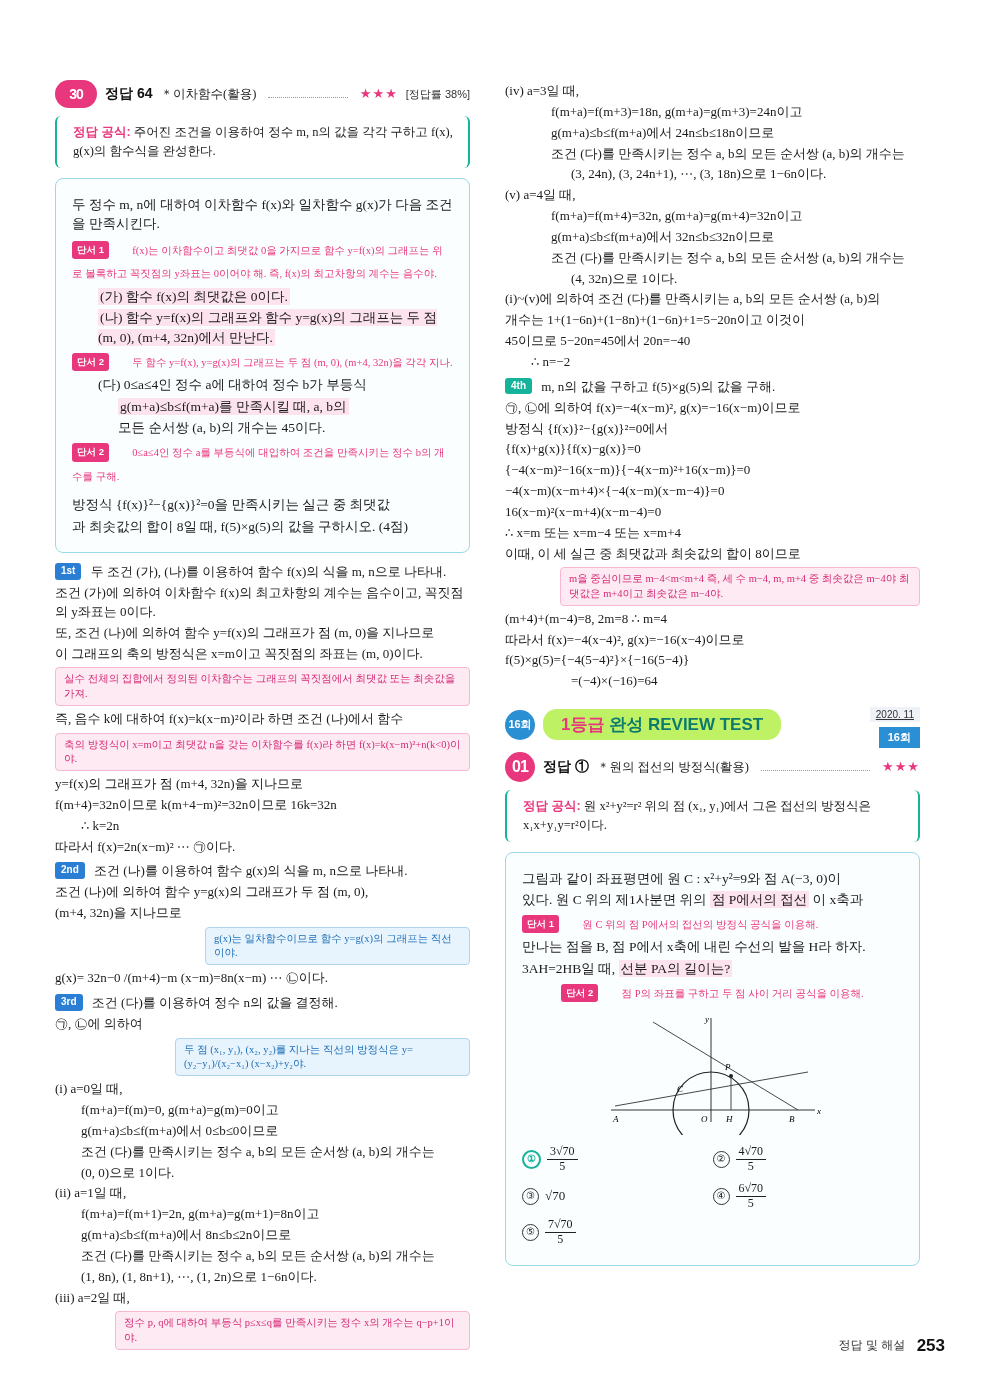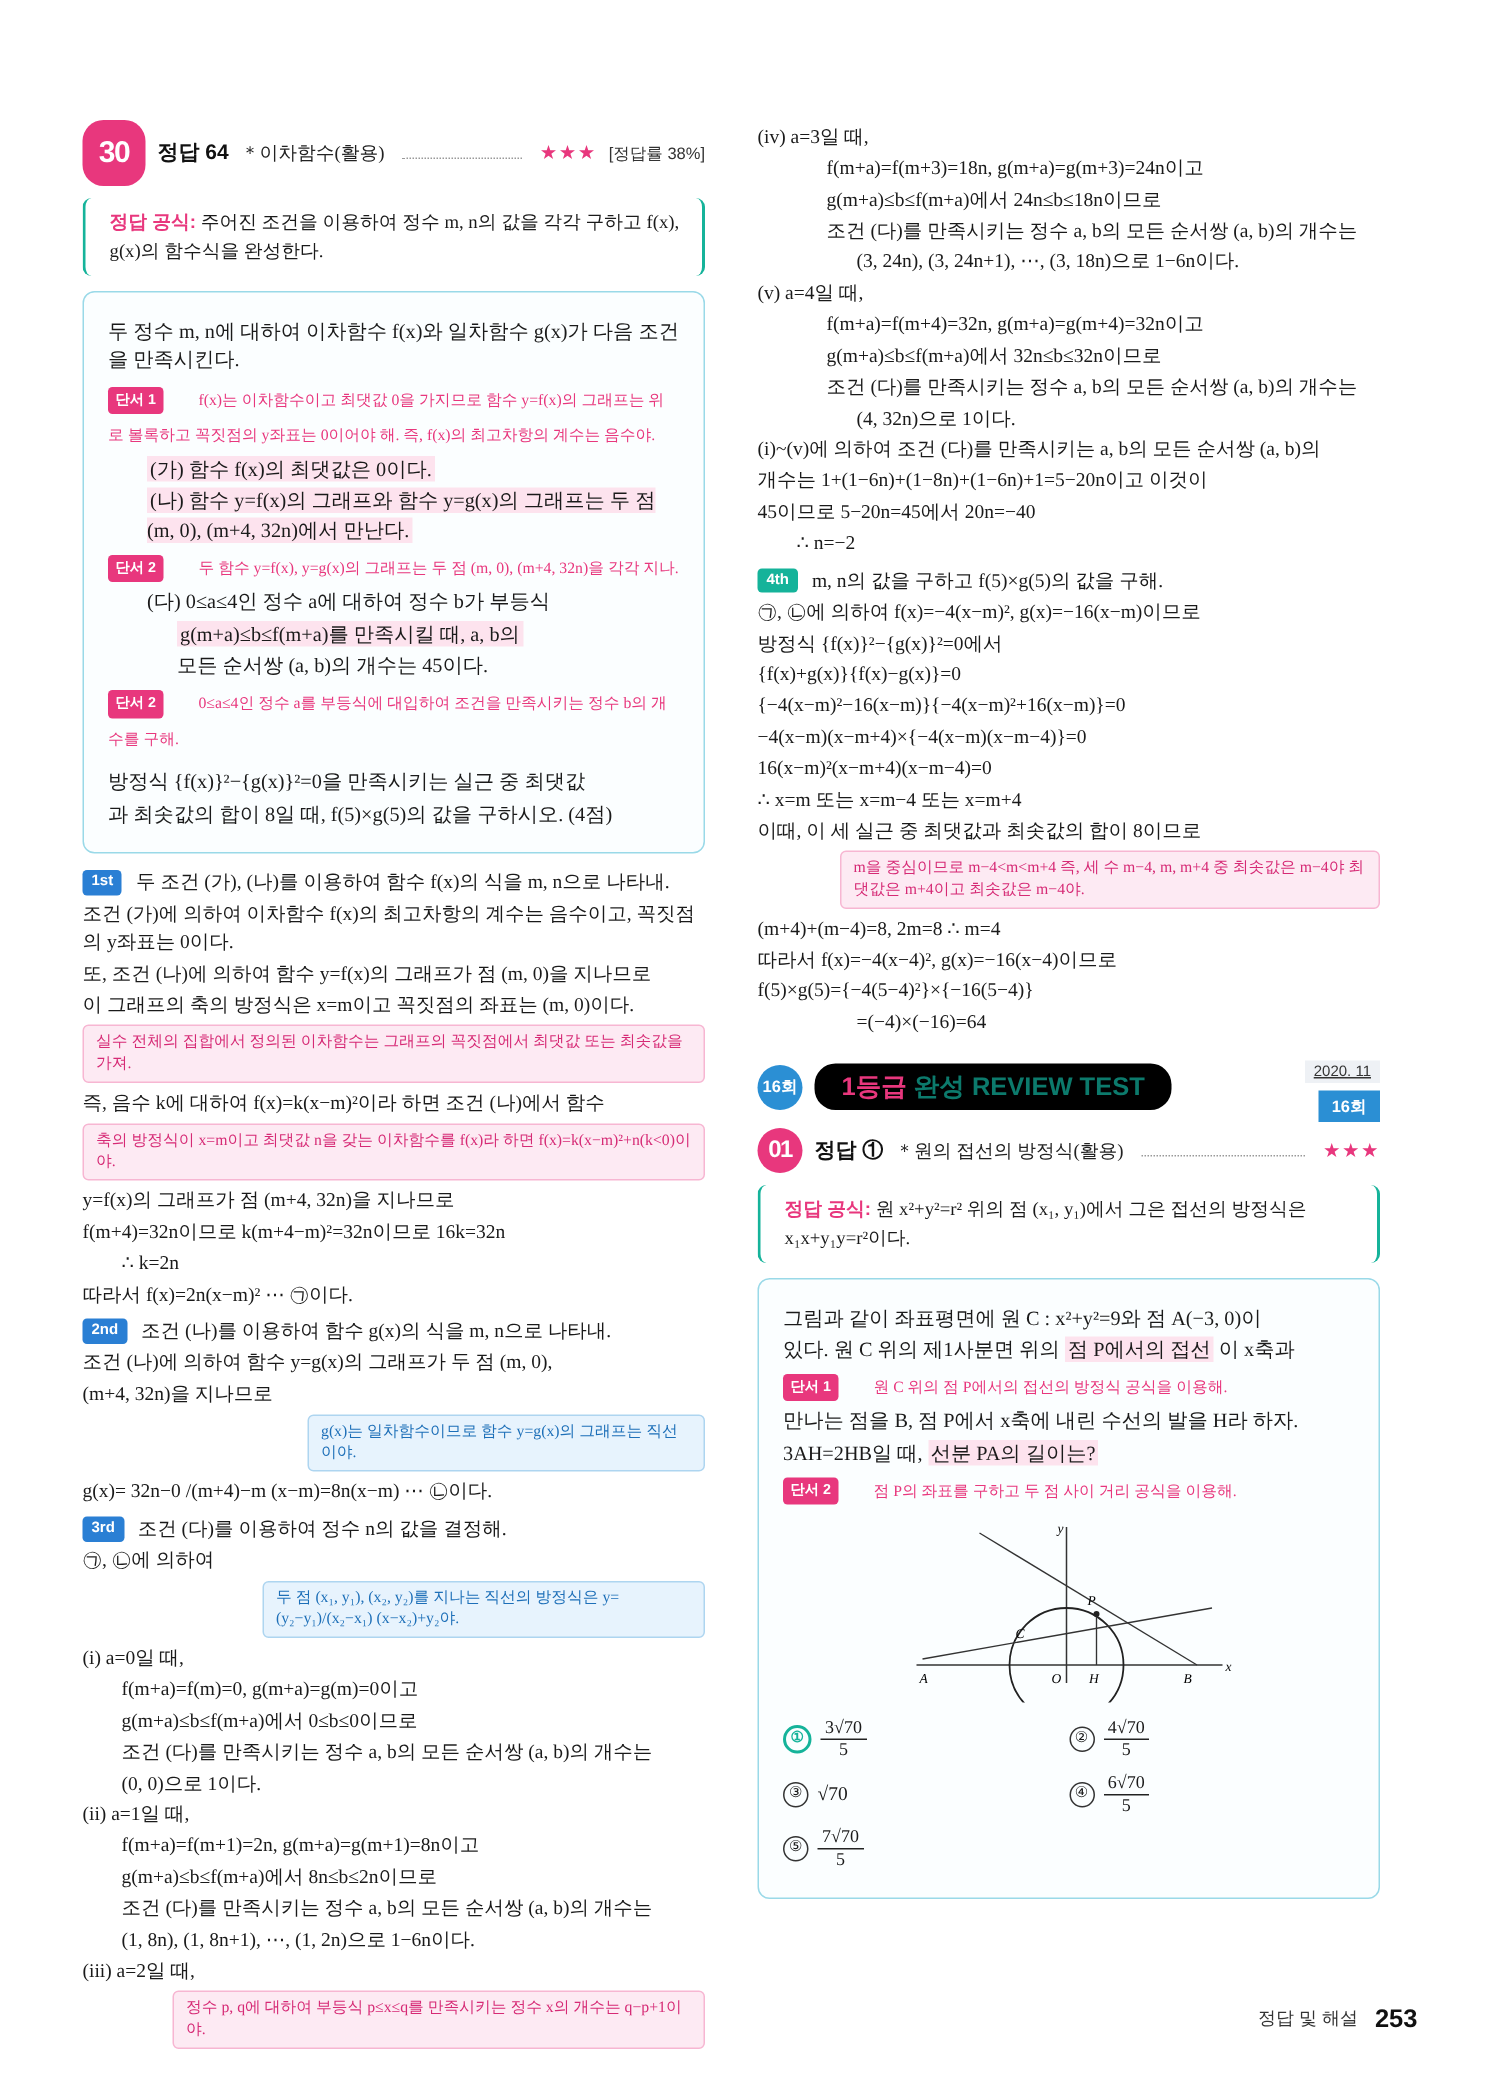--- a/index.html
+++ b/index.html
@@ -17,22 +17,22 @@
 
   
   .ln{line-height:1.45;margin:2px 0;}
   .ind1{margin-left:26px;}
   .ind2{margin-left:46px;}
   .ind3{margin-left:66px;}
 
   
   .qhead{display:flex;align-items:center;gap:8px;margin-bottom:8px;}
   .qnum{
-    width:42px;height:44px;border-radius:14px;background:#e8377d;color:#fff;
-    font-family:"Liberation Sans",sans-serif;font-weight:bold;font-size:20px;
+    width:42px;height:28px;border-radius:14px;background:#e8377d;color:#fff;
+    font-family:"Liberation Sans",sans-serif;font-weight:bold;font-size:14px;
     display:flex;align-items:center;justify-content:center;letter-spacing:-1px;
   }
   .qnum.circle{width:30px;height:30px;border-radius:50%;font-size:16px;}
   .ans{font-family:"Liberation Sans",sans-serif;font-weight:bold;font-size:14px;color:#111;}
   .topic{font-size:12.5px;color:#222;}
   .dots{flex:1;border-bottom:1.5px dotted #999;margin:0 4px 4px 4px;height:10px;}
   .stars{color:#e8377d;font-size:13px;letter-spacing:1px;}
   .rate{font-family:"Liberation Sans",sans-serif;font-size:11px;color:#333;}
 
   
@@ -71,21 +71,21 @@
   .note-blue{background:#e7f3fd;color:#1d6fb8;border:1px solid #aed5f0;}
 
   
   .review{display:flex;align-items:center;gap:8px;margin:18px 0 12px 0;}
   .rbadge{
     width:30px;height:30px;border-radius:50%;background:#2b8fd4;color:#fff;
     font-family:"Liberation Sans",sans-serif;font-weight:bold;font-size:11px;
     display:flex;align-items:center;justify-content:center;
   }
   .rtitle{
-    background:#000000;border-radius:14px;padding:4px 18px;
+    background:#bef264;border-radius:14px;padding:4px 18px;
     font-family:"Liberation Sans",sans-serif;font-weight:bold;font-size:17px;color:#0c7a6c;
   }
   .rtitle .one{color:#e8377d;}
   .side-date{
     position:absolute;right:0;top:-2px;background:#eef1f5;font-size:10px;
     font-family:"Liberation Sans",sans-serif;padding:2px 6px;color:#333;text-decoration:underline;
   }
   .side-num{
     position:absolute;right:0;top:18px;background:#2b8fd4;color:#fff;font-size:11px;
     font-family:"Liberation Sans",sans-serif;font-weight:bold;padding:3px 9px;
@@ -274,21 +274,21 @@
       </div>
       <div style="margin:2px 0;">
         <span class="hint">단서 1</span>
         <span class="hintline">원 C 위의 점 P에서의 접선의 방정식 공식을 이용해.</span>
       </div>
       <div class="ln">만나는 점을 B, 점 P에서 x축에 내린 수선의 발을 H라 하자.</div>
       <div class="ln">
         <span>3AH=2HB일 때,</span>
         <span class="pinkbg">선분 PA의 길이는?</span>
       </div>
-      <div style="margin:2px 0;">
+      <div style="margin:2px 0;text-align:center;">
         <span class="hint">단서 2</span>
         <span class="hintline">점 P의 좌표를 구하고 두 점 사이 거리 공식을 이용해.</span>
       </div>
 
       <div style="display:flex;justify-content:center;margin:6px 0 2px 0;">
         <svg width="240" height="125" viewBox="0 0 240 125">
           <line x1="118" y1="8" x2="118" y2="112" stroke="#333" stroke-width="1"></line>
           <line x1="18" y1="100" x2="222" y2="100" stroke="#333" stroke-width="1"></line>
           <circle cx="118" cy="100" r="38" fill="none" stroke="#222" stroke-width="1.2"></circle>
           <line x1="22" y1="96" x2="215" y2="62" stroke="#333" stroke-width="0.9"></line>

